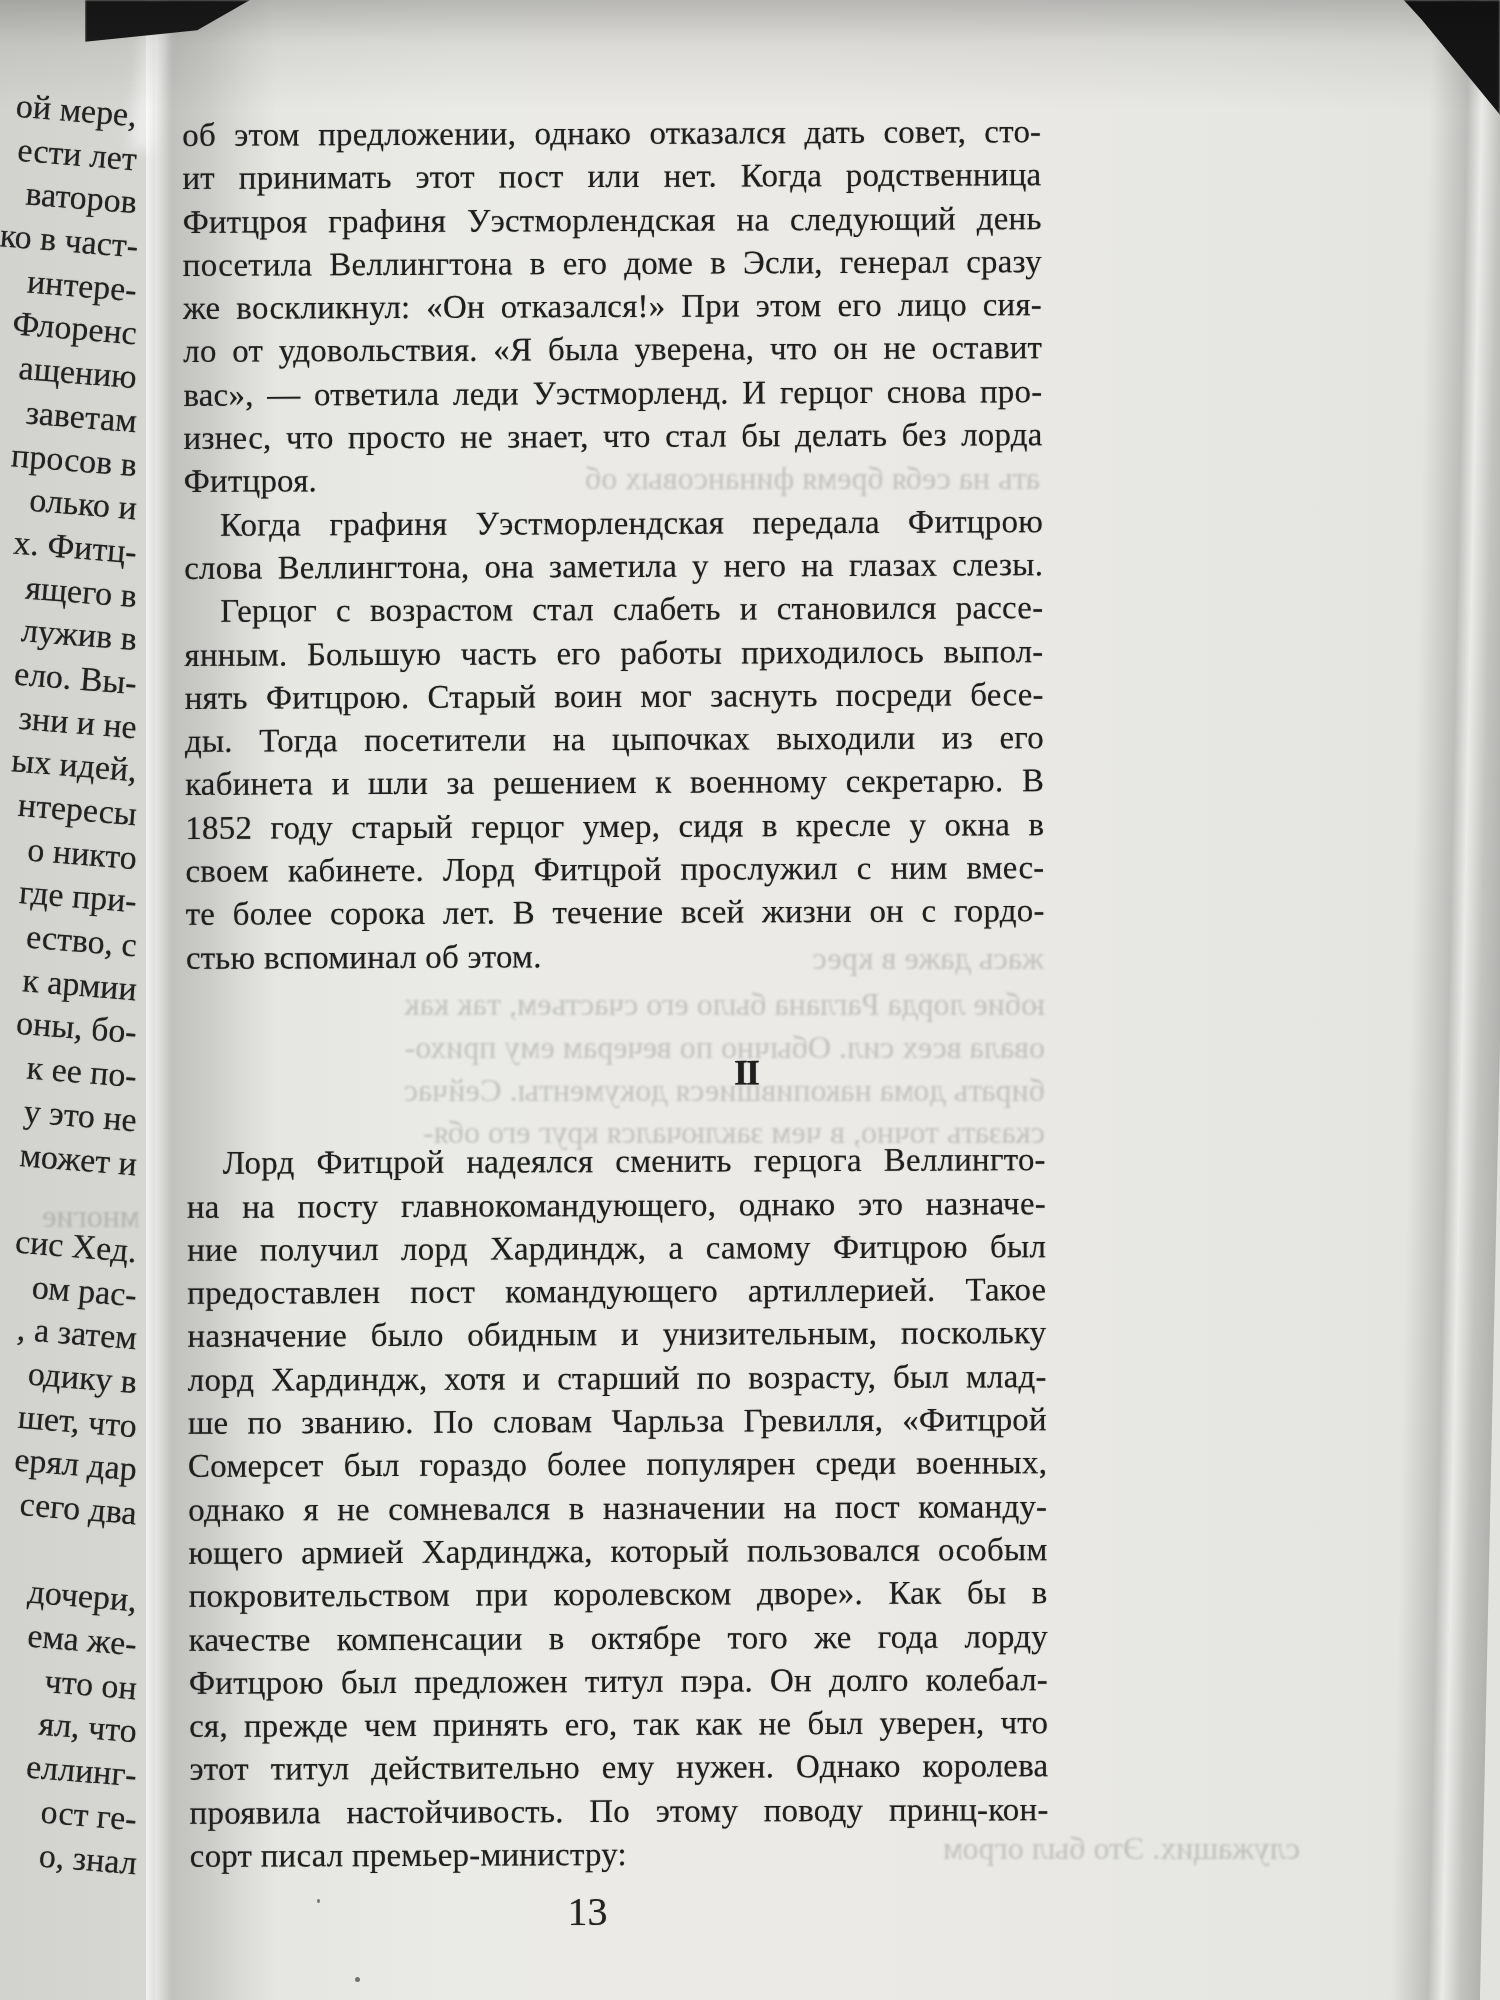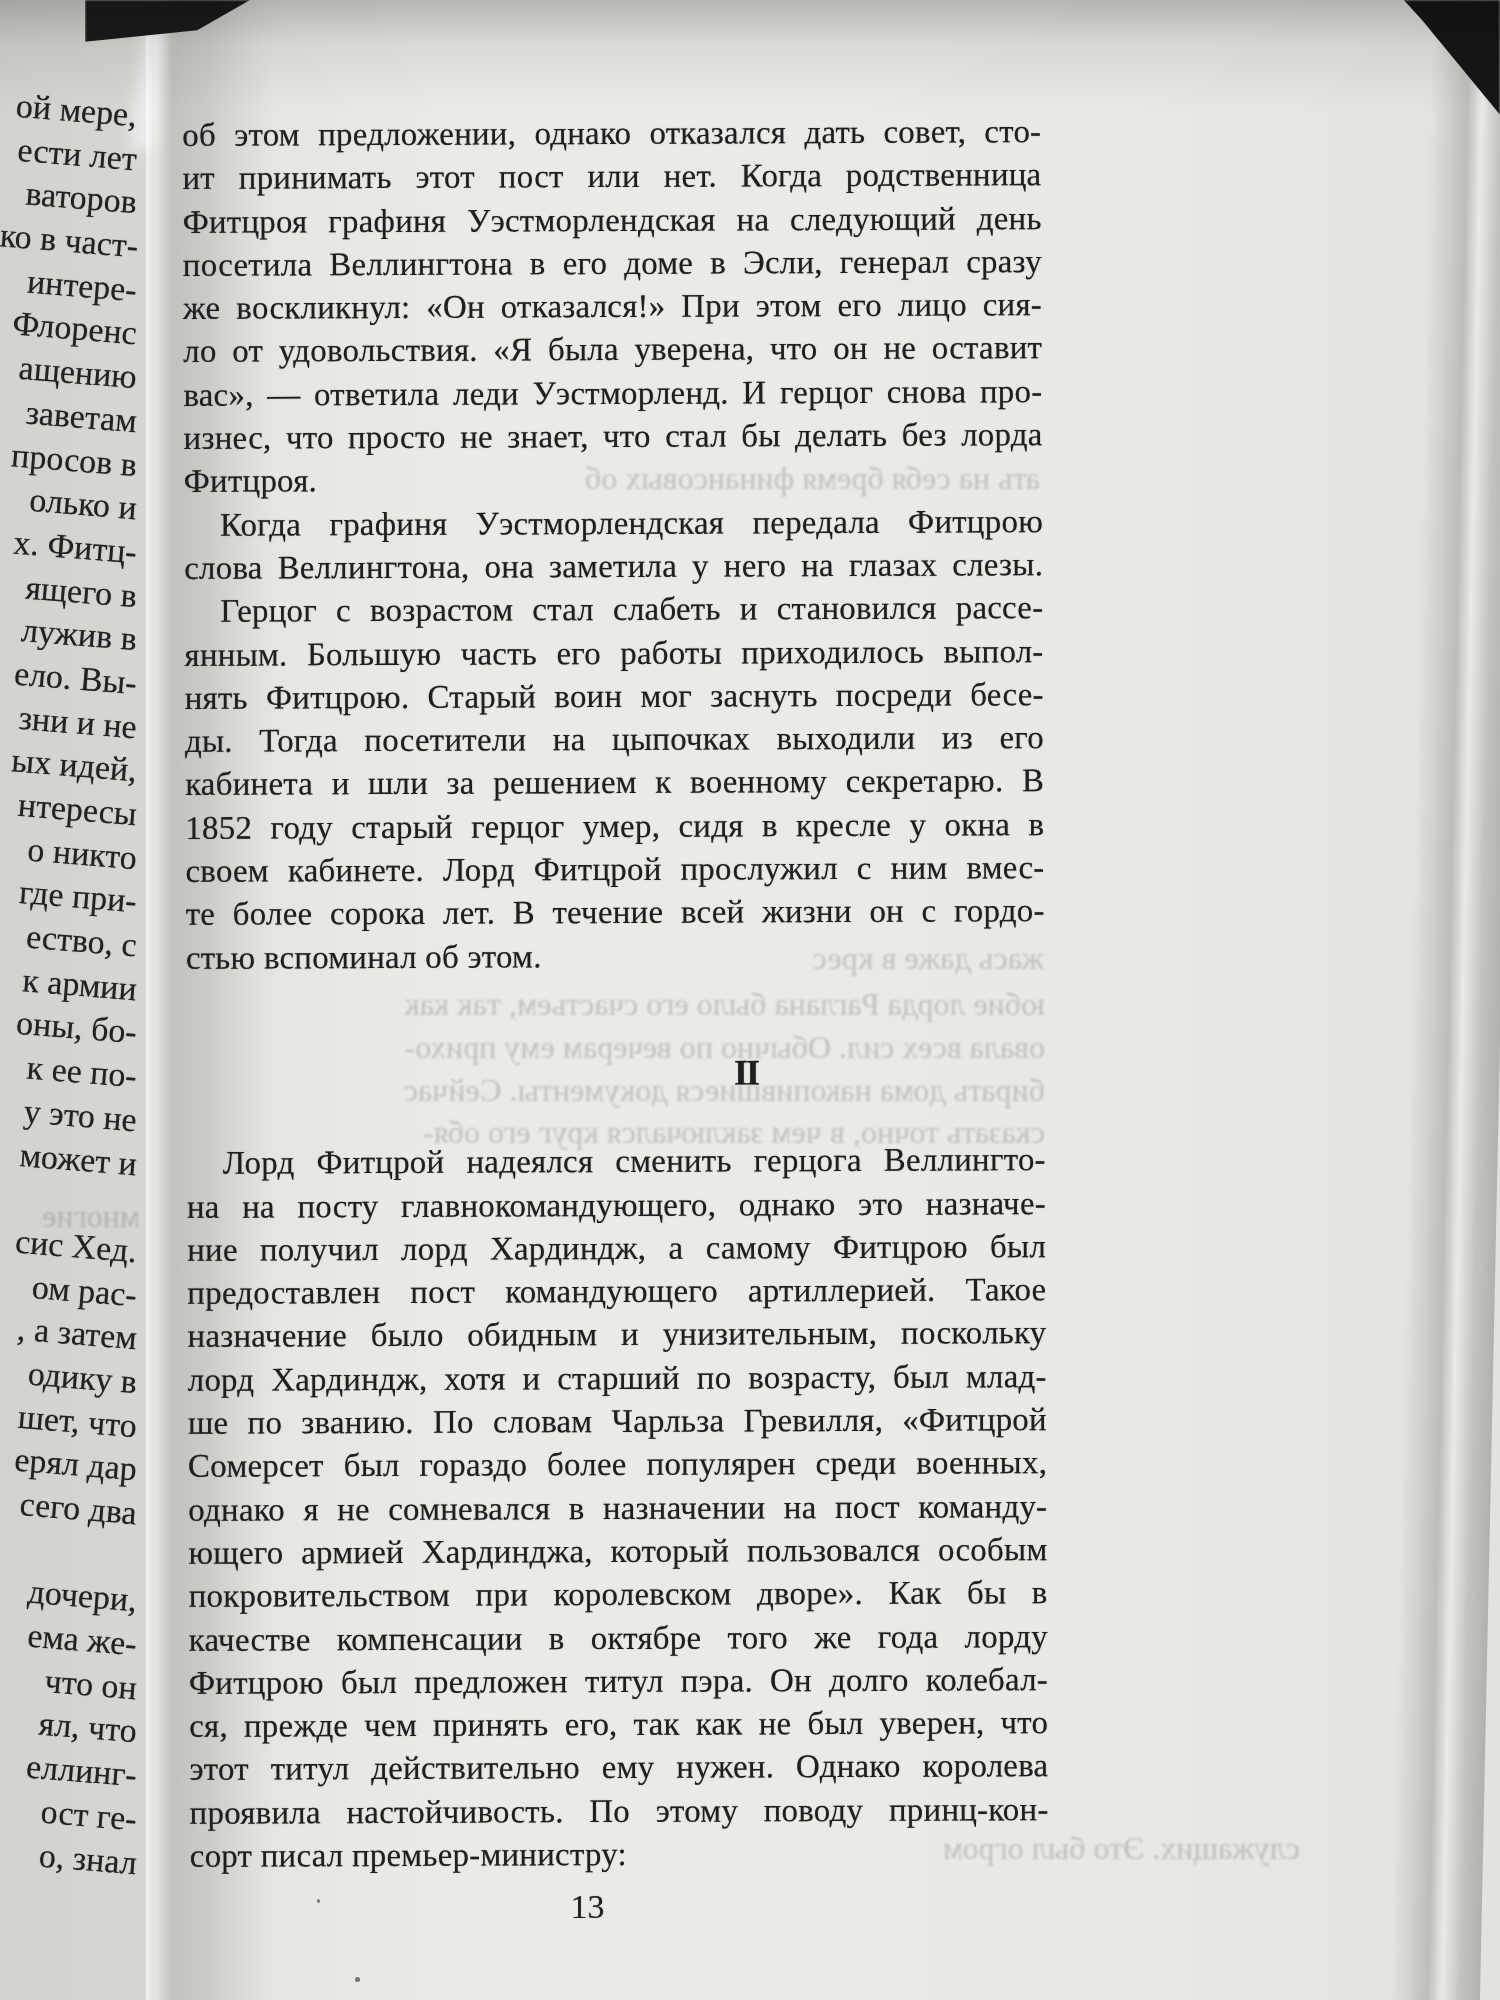--- a/index.html
+++ b/index.html
@@ -37,21 +37,21 @@
          margin-top:74px;margin-bottom:45px;letter-spacing:-2px;}
   
   .frag-col{position:absolute;left:0;top:88px;width:140px;color:#222;
          font-size:34px;text-shadow:0 0 1px rgba(25,25,25,.5);}
   .fr{height:43.7px;line-height:43.7px;text-align:right;padding-right:3px;
          white-space:nowrap;transform:rotate(4.6deg);}
   
   .ghost{position:absolute;color:#6f6f6f;font-size:32px;line-height:40px;white-space:nowrap;
          overflow:hidden;opacity:.33;filter:blur(.8px);transform:scaleX(-1);text-align:left;}
   .page-num{position:absolute;left:186px;top:1888px;width:859px;text-align:center;
-         transform:translateX(-28px);font-size:34px;color:#222;
+         transform:translateX(-28px);font-size:40px;color:#222;
          text-shadow:0 0 1px rgba(25,25,25,.5);}
   .speck{position:absolute;background:rgba(20,20,20,.55);border-radius:50%;}
   .speck.a{left:355px;top:1977px;width:5px;height:5px;}
   .speck.b{left:317px;top:1899px;width:3px;height:4px;}
 </style>
 </head>
 <body>
 
 <div class="stage">
   <div class="paper"></div>

